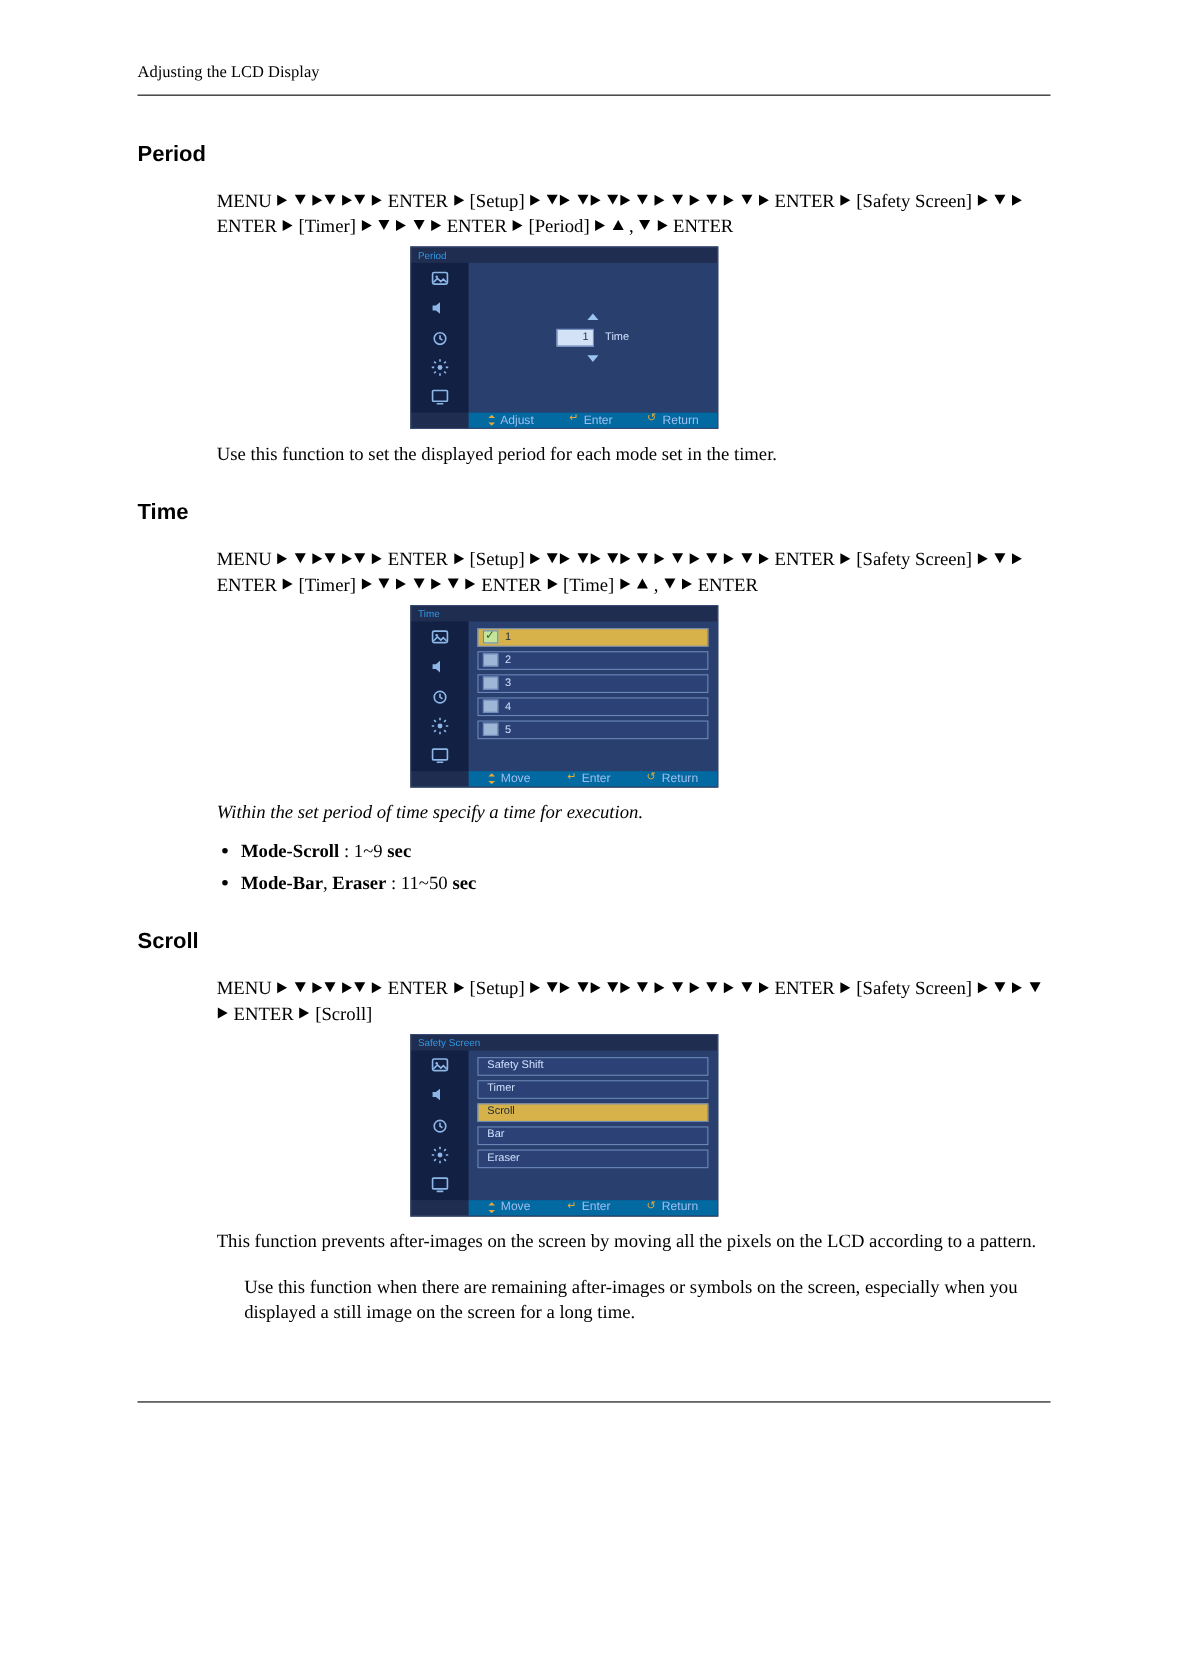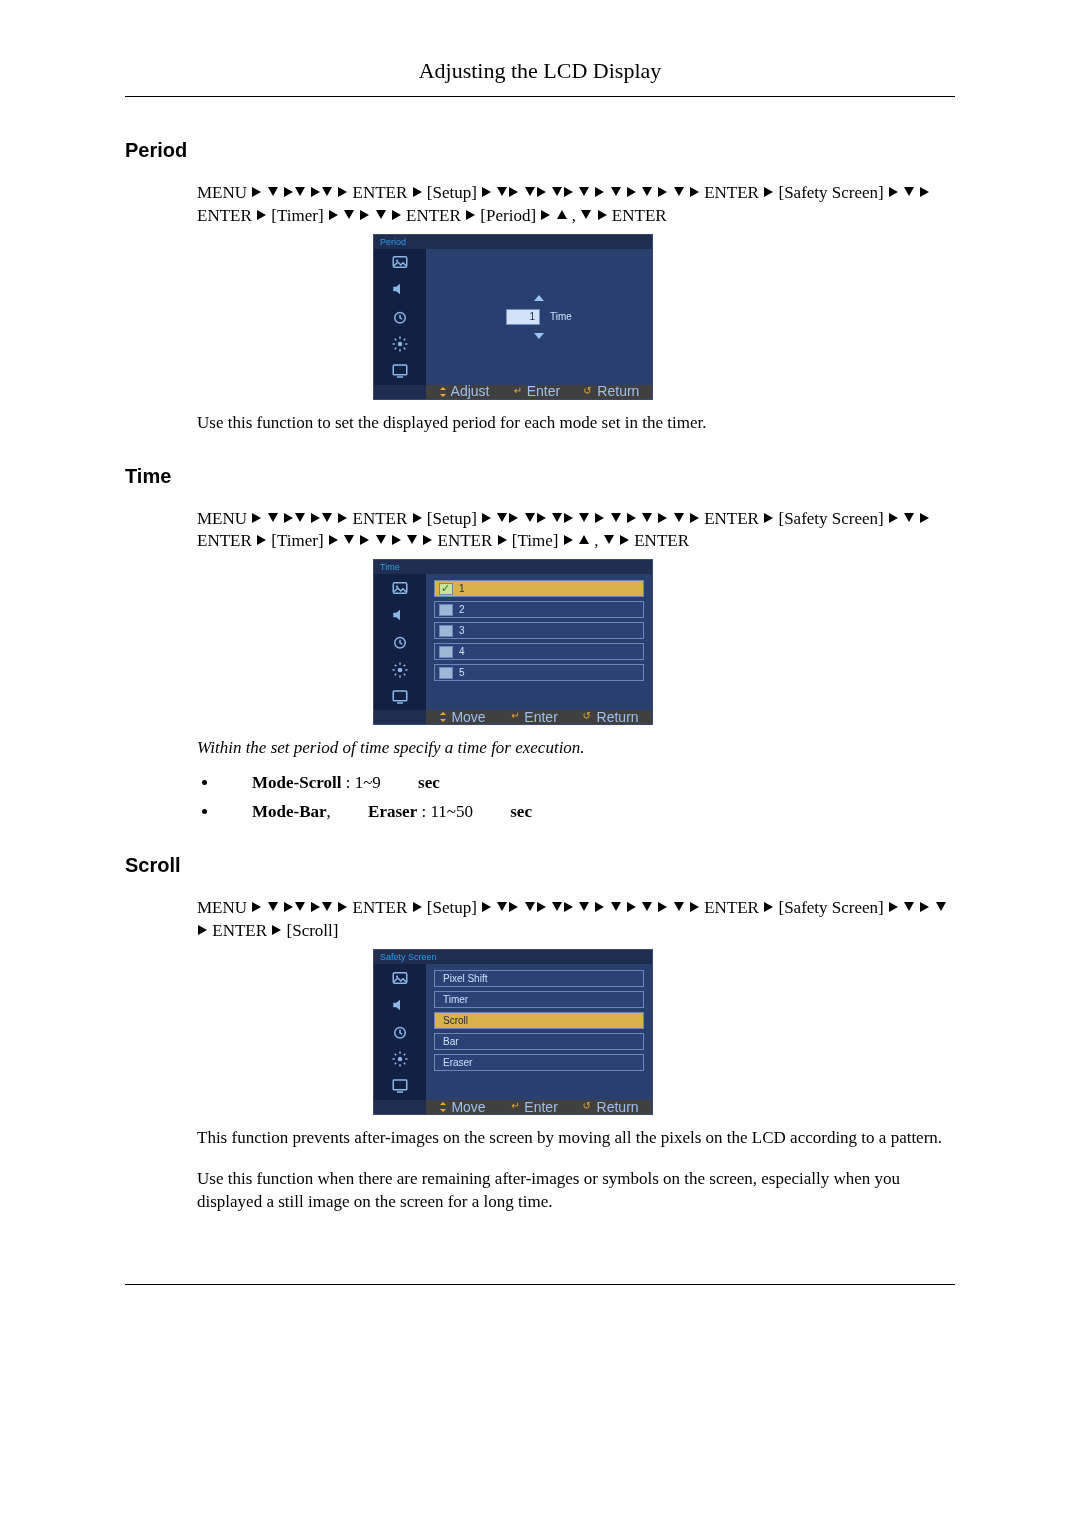--- a/index.html
+++ b/index.html
@@ -1,42 +1,42 @@
 <!DOCTYPE html>
 <html><head>
 <meta charset="utf-8">
 <style>
   html,body{margin:0;padding:0;background:#fff;color:#000;}
   body{font-family:"Times New Roman",Times,serif;font-size:17px;line-height:1.35;}
   .page{width:1080px;margin:0 auto;padding:56px 0 40px 0;box-sizing:border-box;}
   .content{width:830px;margin:0 auto;}
-  .topbar{text-align:center;font-size:22px;border-bottom:1px solid #000;padding-bottom:10px;margin-bottom:40px;}
+  .topbar{text-align:left;font-size:15px;border-bottom:1px solid #000;padding-bottom:10px;margin-bottom:40px;}
   .bottombar{border-top:1px solid #000;margin-top:70px;}
   h2{margin:0 0 18px 0;font-family:Helvetica,Arial,sans-serif;font-size:20px;font-weight:bold;}
   .body-block{margin-left:72px;margin-right:0;}
   .path{margin-bottom:6px;}
   .path b{font-weight:normal;}
   .arrow{display:inline-block;margin:0 1px;}
   .tri{display:inline-block;width:0;height:0;vertical-align:1px;}
   .tri-r{border-top:5px solid transparent;border-bottom:5px solid transparent;border-left:9px solid #000;}
   .tri-d{border-left:5px solid transparent;border-right:5px solid transparent;border-top:9px solid #000;vertical-align:2px;}
   .tri-u{border-left:5px solid transparent;border-right:5px solid transparent;border-bottom:9px solid #000;vertical-align:2px;}
   .desc{margin:12px 0 28px 0;}
   ul.bullets{margin:12px 0 28px 0;padding-left:22px;}
   ul.bullets li{margin:6px 0;}
-  ul.bullets li b{font-weight:bold;margin-left:33px;}
+  ul.bullets li b{font-weight:bold;}
 
   
   .osd{width:278px;height:164px;margin:6px 0 0 176px;background:#1f2d50;border:1px solid #3a4a72;position:relative;font-family:Arial,Helvetica,sans-serif;font-size:10px;color:#cfe0ff;}
   .osd .titlebar{height:14px;color:#2f99e6;padding:1px 0 0 6px;font-size:9px;}
   .osd .side{position:absolute;left:0;top:14px;bottom:14px;width:52px;background:#112043;}
   .osd .side .icon{height:calc((100% - 0px)/5);display:flex;align-items:center;justify-content:center;}
   .osd .side svg{width:18px;height:18px;fill:#8db6e6;}
   .osd .main{position:absolute;left:52px;right:0;top:14px;bottom:14px;background:#29406e;}
-  .osd .footer{position:absolute;left:52px;right:0;bottom:0;height:14px;background:#404040;display:flex;justify-content:space-around;align-items:center;font-size:14px;color:#9fbfef;}
+  .osd .footer{position:absolute;left:52px;right:0;bottom:0;height:14px;background:#0369a1;display:flex;justify-content:space-around;align-items:center;font-size:11px;color:#9fbfef;}
   .ftr-item{display:flex;align-items:center;gap:4px;}
   .ftr-icon{display:inline-block;width:8px;height:8px;}
   .updown{position:relative;}
   .updown::before,.updown::after{content:"";position:absolute;left:1px;width:0;height:0;border-left:3px solid transparent;border-right:3px solid transparent;}
   .updown::before{top:-1px;border-bottom:3px solid #e6a93a;}
   .updown::after{bottom:-1px;border-top:3px solid #e6a93a;}
   .enter-ic{position:relative;}
   .enter-ic::after{content:"↵";color:#e6a93a;font-size:10px;position:absolute;left:-1px;top:-4px;}
   .return-ic{position:relative;}
   .return-ic::after{content:"↺";color:#e6a93a;font-size:10px;position:absolute;left:-2px;top:-4px;}
@@ -258,21 +258,21 @@
           <div class="icon">
               <svg viewBox="0 0 24 24">
                 <rect x="3" y="4" width="18" height="13" rx="1" fill="none" stroke="#8db6e6" stroke-width="2"></rect>
                 <path d="M8 20h8" stroke="#8db6e6" stroke-width="2"></path>
               </svg>
             </div>
         </div>
         <div class="main">
           <div class="list nochk" id="scroll-list">
               <div class="item">
-                <span class="lab">Pixel Shift</span>
+                <span class="lab">Safety Shift</span>
               </div>
               <div class="item">
                 <span class="lab">Timer</span>
               </div>
               <div class="item sel">
                 <span class="lab">Scroll</span>
               </div>
               <div class="item">
                 <span class="lab">Bar</span>
               </div>
@@ -291,18 +291,18 @@
               <span>Enter</span>
             </span>
           <span class="ftr-item">
               <span class="ftr-icon return-ic"></span>
               <span>Return</span>
             </span>
         </div>
       </div>
 
       <p class="desc" style="margin-bottom:18px;font-family:Liberation Serif, serif;">This function prevents after-images on the screen by moving all the pixels on the LCD according to a pattern.</p>
-      <p class="desc" style="margin-top:0;">Use this function when there are remaining after-images or symbols on the screen, especially when you displayed a still image on the screen for a long time.</p>
+      <p class="desc" style="margin-top:0;margin-left:25px;">Use this function when there are remaining after-images or symbols on the screen, especially when you displayed a still image on the screen for a long time.</p>
     </div>
 
     <div class="bottombar"></div>
   </div>
 </div>
 
 </body></html>

